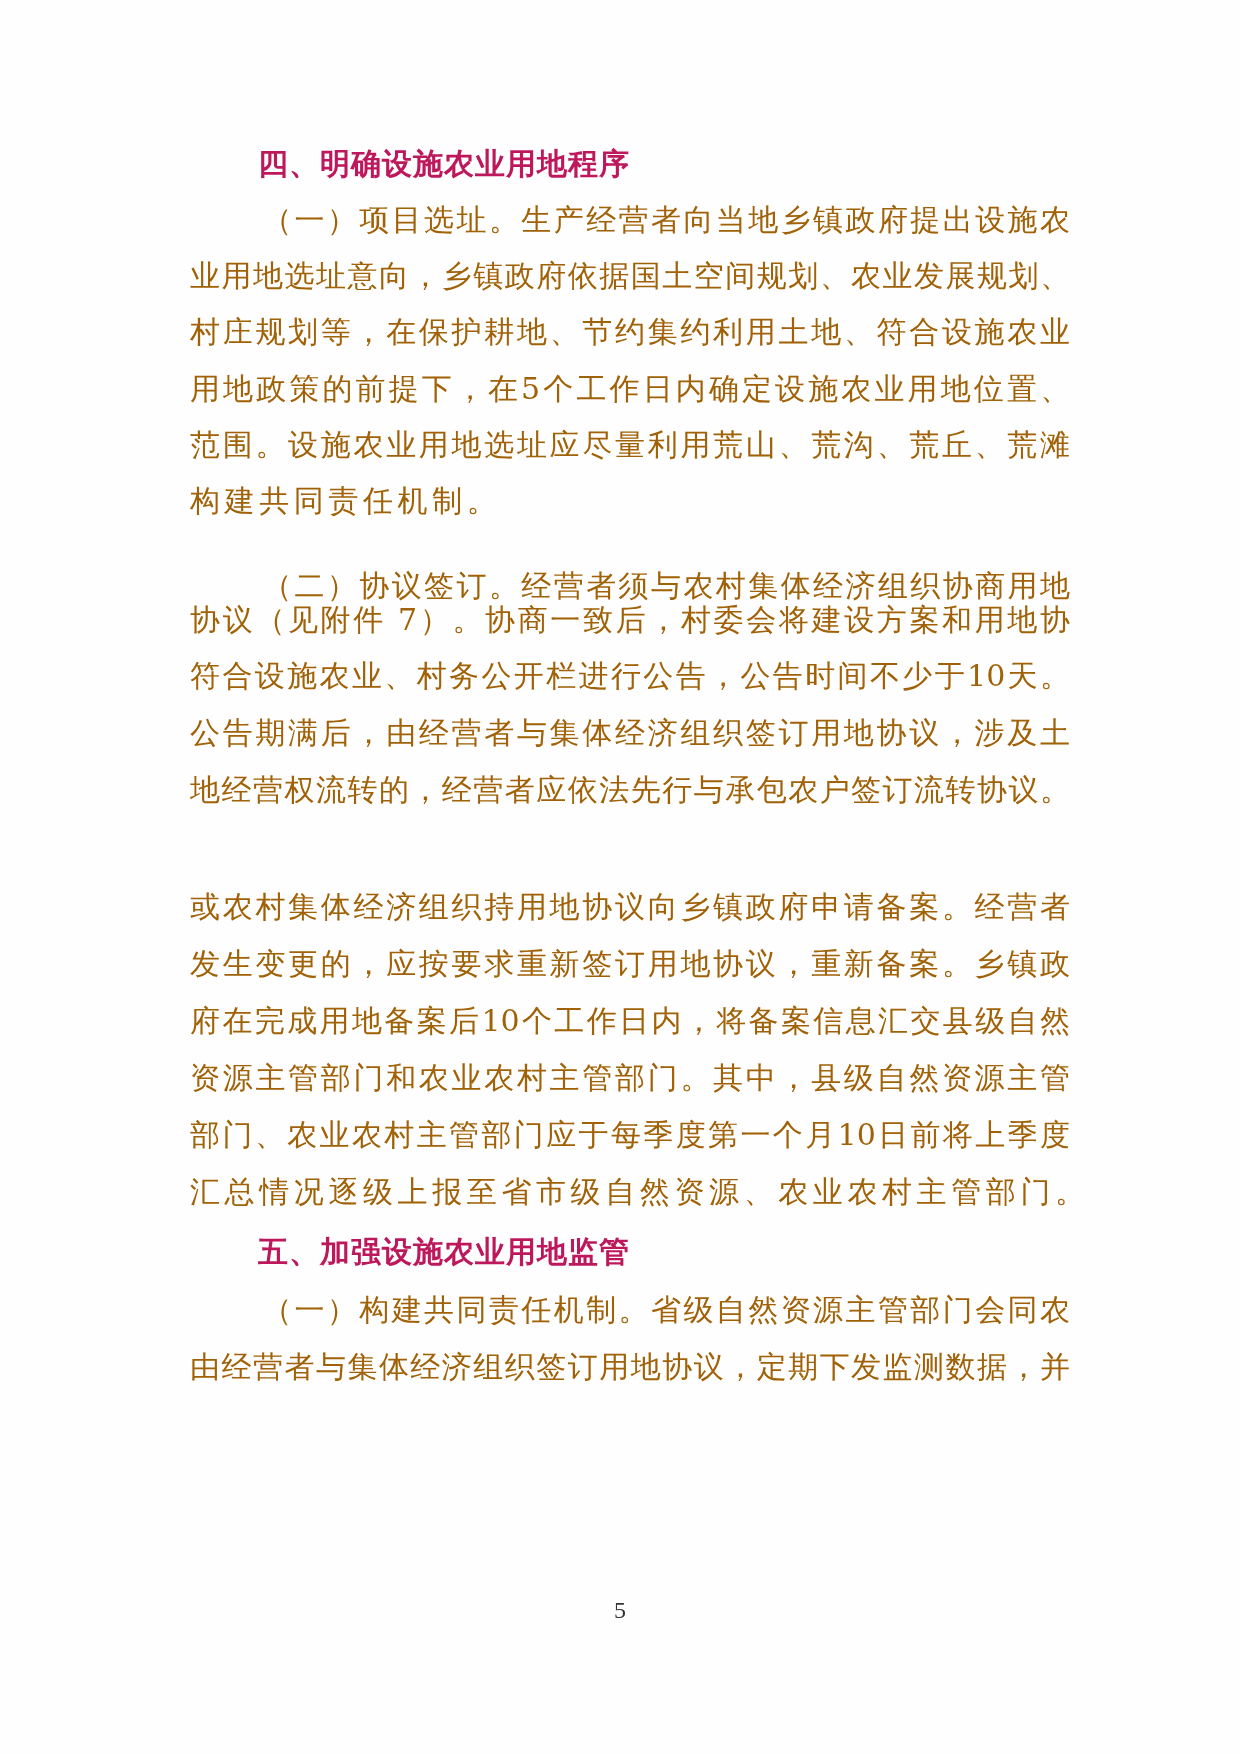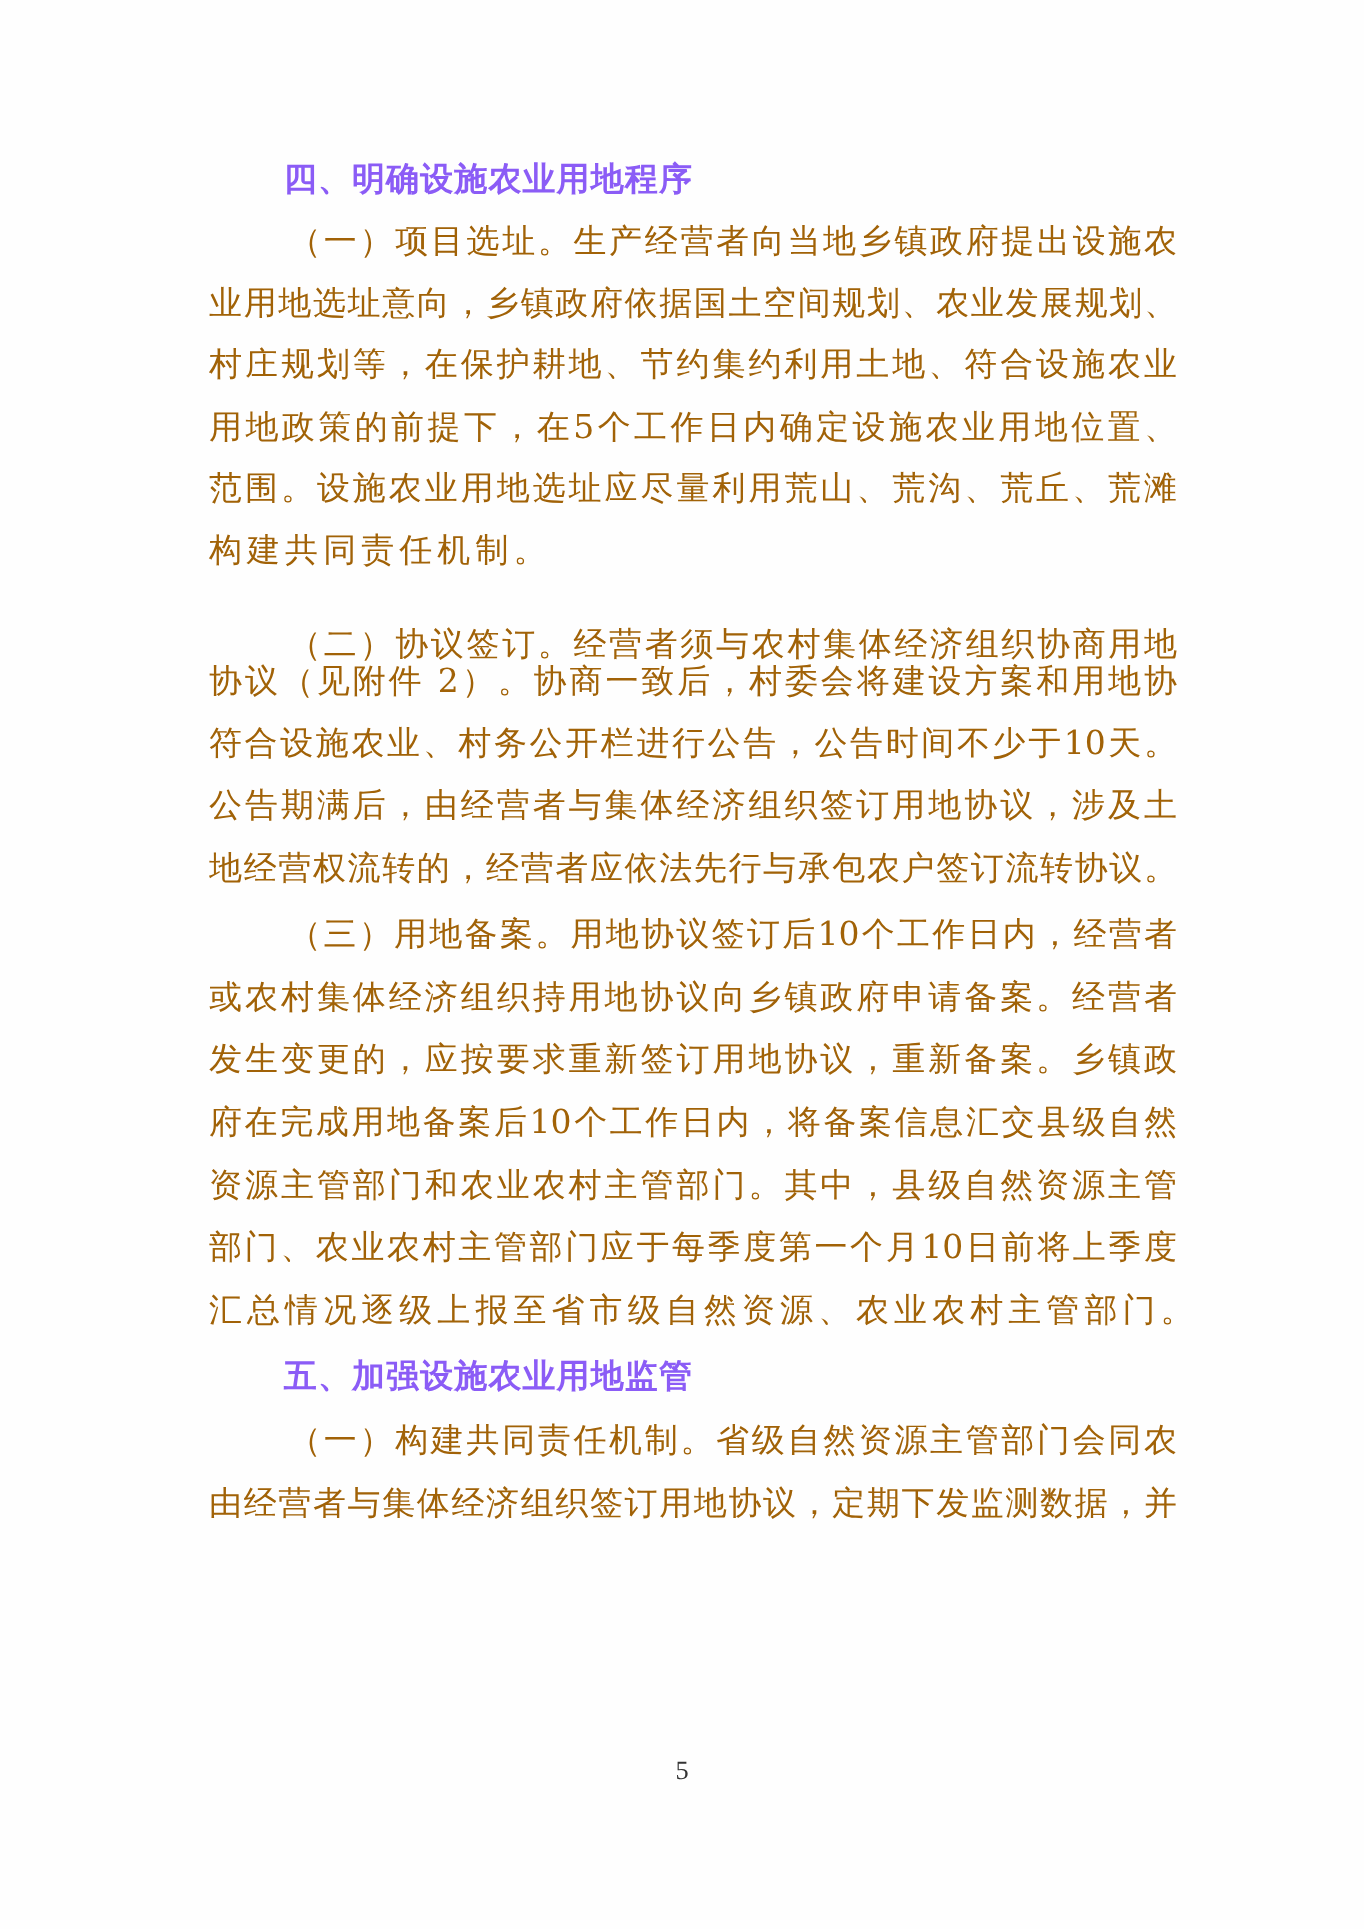--- a/index.html
+++ b/index.html
@@ -43,21 +43,21 @@
       width: 808px;
     }
     .heading {
       position: absolute;
       left: 258px;
       font-family: "DejaVu Sans", "Liberation Sans", sans-serif;
       font-weight: bold;
       font-size: 30px;
       line-height: 40px;
       letter-spacing: 1px;
-      color: #8b5cf6;
+      color: #be185d;
       white-space: nowrap;
     }
     .page-number {
       position: absolute;
       left: 0;
       width: 1240px;
       top: 1597px;
       text-align: center;
       font-family: "Liberation Serif", serif;
       font-size: 24px;
@@ -72,26 +72,25 @@
   <div class="heading" style="top:144px;">四、明确设施农业用地程序</div>
 
   <div class="line justify indent" style="top:200px;">（一）项目选址。生产经营者向当地乡镇政府提出设施农</div>
   <div class="line justify" style="top:256px;">业用地选址意向，乡镇政府依据国土空间规划、农业发展规划、</div>
   <div class="line justify" style="top:312px;">村庄规划等，在保护耕地、节约集约利用土地、符合设施农业</div>
   <div class="line justify" style="top:369px;">用地政策的前提下，在5个工作日内确定设施农业用地位置、</div>
   <div class="line justify" style="top:425px;">范围。设施农业用地选址应尽量利用荒山、荒沟、荒丘、荒滩</div>
   <div class="line" style="top:481px;">构建共同责任机制。</div>
 
   <div class="line justify indent" style="top:566px;">（二）协议签订。经营者须与农村集体经济组织协商用地</div>
-  <div class="line justify" style="top:600px;">协议（见附件 2）。协商一致后，村委会将建设方案和用地协</div>
+  <div class="line justify" style="top:600px;">协议（见附件 7）。协商一致后，村委会将建设方案和用地协</div>
   <div class="line justify" style="top:656px;">符合设施农业、村务公开栏进行公告，公告时间不少于10天。</div>
   <div class="line justify" style="top:713px;">公告期满后，由经营者与集体经济组织签订用地协议，涉及土</div>
   <div class="line justify" style="top:770px;">地经营权流转的，经营者应依法先行与承包农户签订流转协议。</div>
 
-  <div class="line justify indent" style="top:830px;">（三）用地备案。用地协议签订后10个工作日内，经营者</div>
   <div class="line justify" style="top:887px;">或农村集体经济组织持用地协议向乡镇政府申请备案。经营者</div>
   <div class="line justify" style="top:944px;">发生变更的，应按要求重新签订用地协议，重新备案。乡镇政</div>
   <div class="line justify" style="top:1001px;">府在完成用地备案后10个工作日内，将备案信息汇交县级自然</div>
   <div class="line justify" style="top:1058px;">资源主管部门和农业农村主管部门。其中，县级自然资源主管</div>
   <div class="line justify" style="top:1115px;">部门、农业农村主管部门应于每季度第一个月10日前将上季度</div>
   <div class="line" style="top:1172px;">汇总情况逐级上报至省市级自然资源、农业农村主管部门。</div>
 
   <div class="heading" style="top:1232px;">五、加强设施农业用地监管</div>
 
   <div class="line justify indent" style="top:1290px;">（一）构建共同责任机制。省级自然资源主管部门会同农</div>

